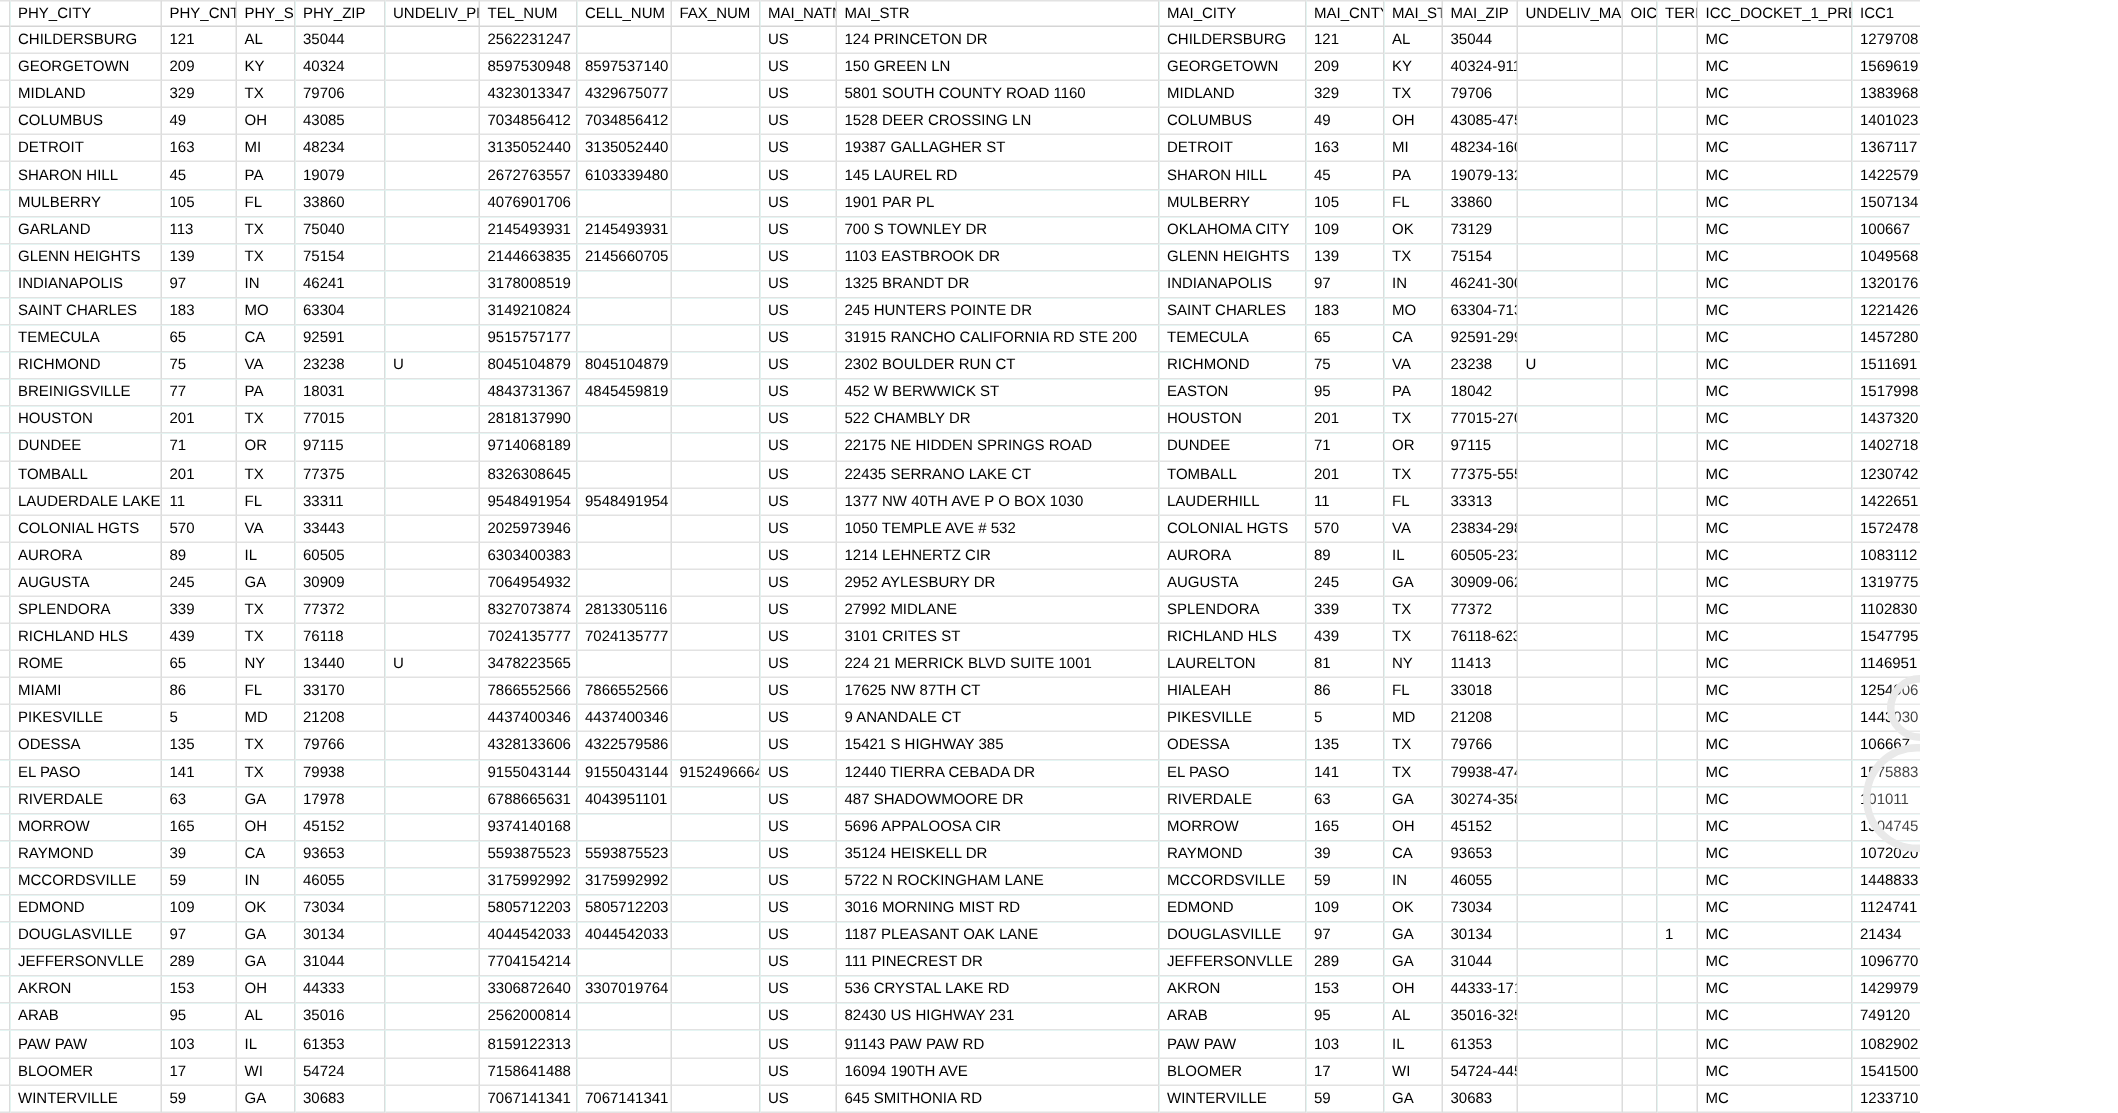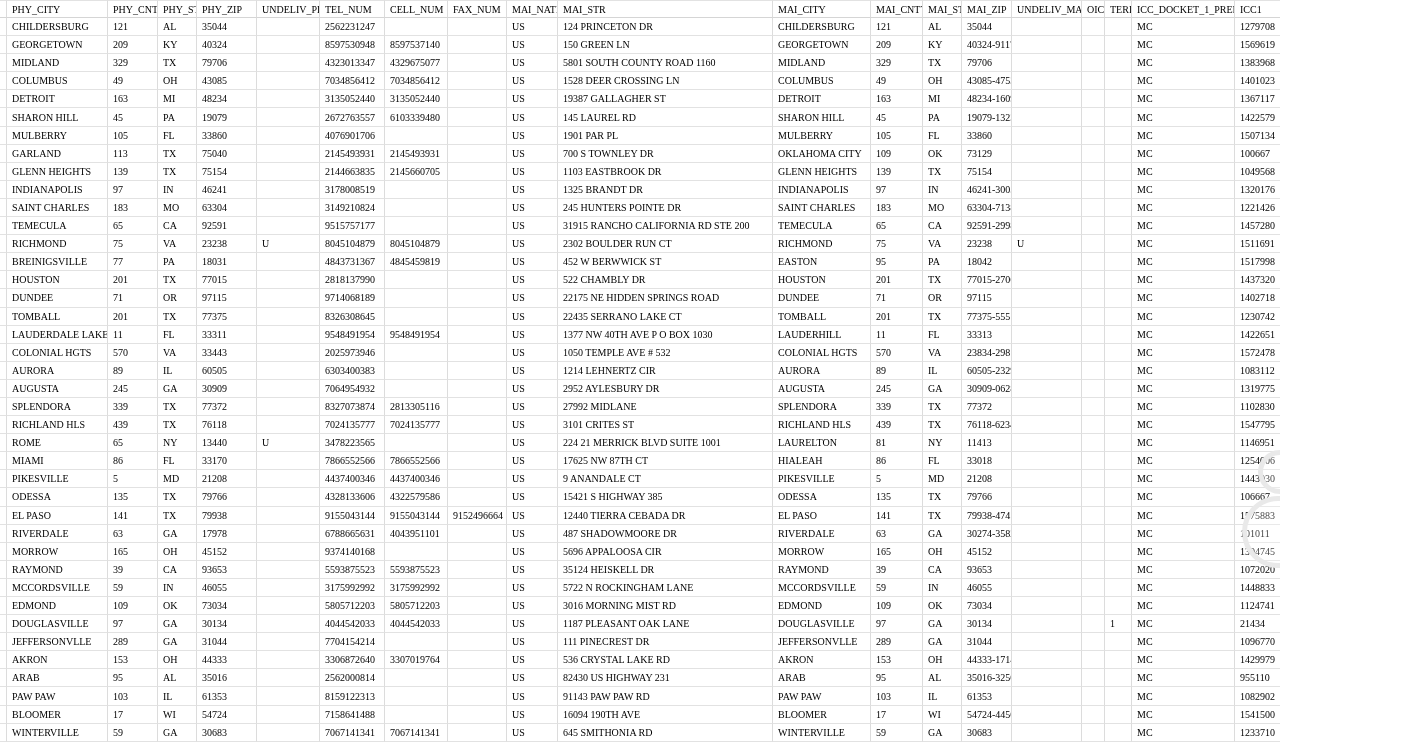--- a/index.html
+++ b/index.html
@@ -6,21 +6,21 @@
     margin: 0;
     padding: 0;
     background: #ffffff;
   }
   .grid-viewport {
     position: relative;
     width: 1280px;
     height: 742px;
     overflow: hidden;
     background: #5eead4;
-    font-family: Liberation Serif, serif;
+    font-family: Liberation Sans, sans-serif;
     font-size: 10px;
     color: #000000;
   }
   table.data-grid {
     border-collapse: separate;
     border-spacing: 0;
     table-layout: fixed;
     width: 1447px;
   }
   table.data-grid th, table.data-grid td {
@@ -994,21 +994,21 @@
           <td>US</td>
           <td>82430 US HIGHWAY 231</td>
           <td>ARAB</td>
           <td>95</td>
           <td>AL</td>
           <td>35016-3250</td>
           <td></td>
           <td></td>
           <td></td>
           <td>MC</td>
-          <td>955110</td>
+          <td>749120</td>
           <td></td>
           <td></td>
         </tr>
         <tr>
           <td class="edge-col"></td>
           <td>PAW PAW</td>
           <td>103</td>
           <td>IL</td>
           <td>61353</td>
           <td></td>

